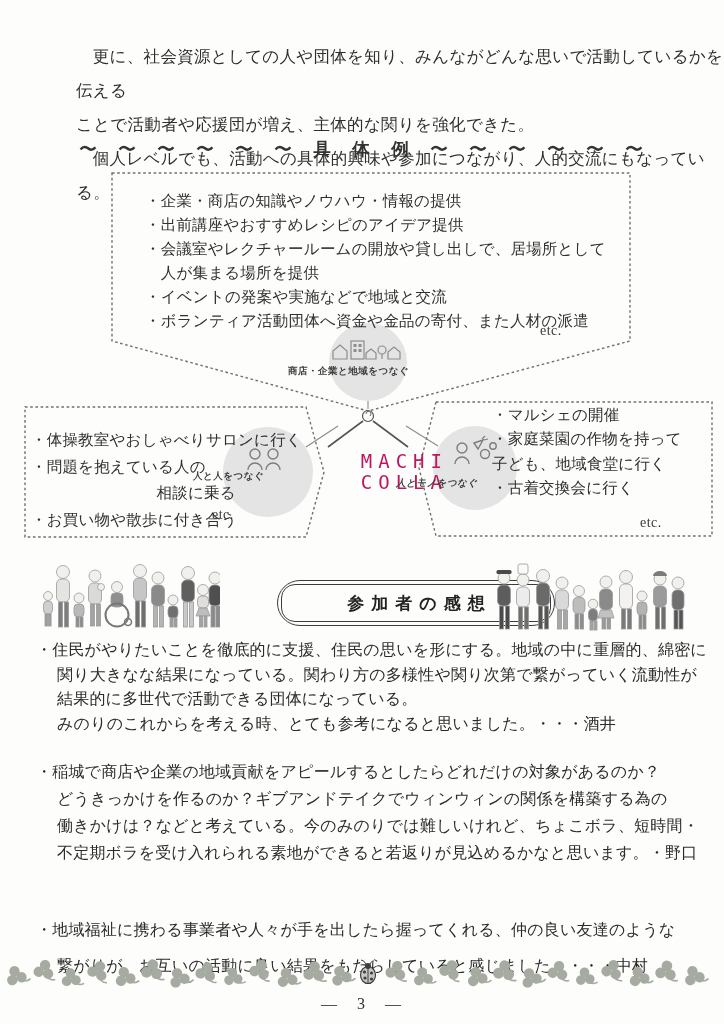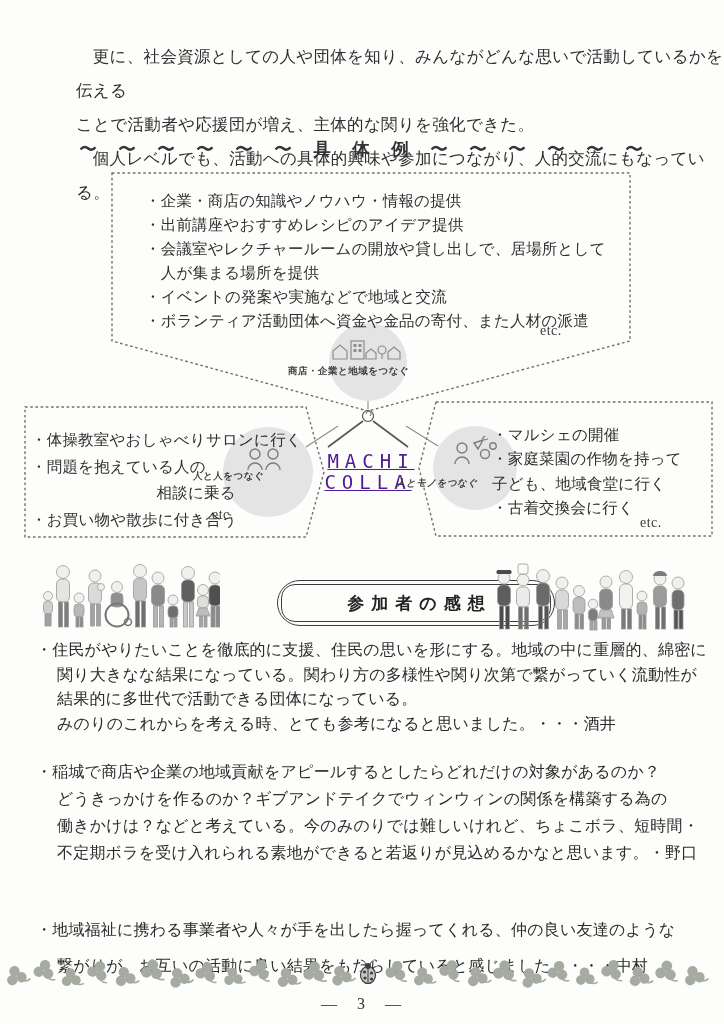--- a/index.html
+++ b/index.html
@@ -19,37 +19,37 @@
     font-size:17.5px;font-weight:700;letter-spacing:2px;color:#333;
   }
   .diagram{left:0;top:165px;width:724px;height:392px;}
   .diagram svg.layer{position:absolute;left:0;top:0;}
   .boxtext{
     position:absolute;font-size:15.5px;color:#303030;letter-spacing:.2px;
     white-space:pre-line;
   }
   .business-text{left:145px;top:24px;width:482px;line-height:24px;}
   .people-text{left:31px;top:262px;width:290px;line-height:26.5px;}
-  .goods-text{left:492px;top:258px;width:215px;line-height:24.3px;}
+  .goods-text{left:492px;top:238px;width:215px;line-height:24.3px;}
   .etc{position:absolute;font-size:14px;color:#3a3a3a;letter-spacing:.5px;}
   .etc-business{left:540px;top:158px;}
   .etc-people{left:212px;top:342px;}
   .etc-goods{left:640px;top:350px;}
   .hub-label{
     position:absolute;
     font-family:"Liberation Sans","DejaVu Sans",sans-serif;
     font-size:9.5px;font-weight:700;color:#3d3d3d;letter-spacing:.5px;
   }
   .hub-business-label{left:288px;top:200px;width:160px;}
   .hub-people-label{left:193px;top:305px;width:150px;font-family:Liberation Serif, serif;}
   .hub-goods-label{left:396px;top:312px;width:150px;font-style:italic;}
   .logo-text{
-    position:absolute;left:288px;top:286px;width:160px;text-align:center;
+    position:absolute;left:288px;top:286px;width:160px;text-align:right;
     font-family:"DejaVu Sans Mono","Liberation Mono",monospace;
-    font-size:19px;line-height:21px;color:#4c1d95;letter-spacing:6px;text-indent:6px;text-decoration:underline;
+    font-size:19px;line-height:21px;color:#be185d;letter-spacing:6px;text-indent:6px;
   }
   .capsule{
     left:277px;top:580px;width:278px;height:46px;box-sizing:border-box;
     border:1.6px solid #3c3c3c;border-radius:23px;padding:3px;background:#fdfdfb;
   }
   .capsule-inner{
     width:100%;height:100%;box-sizing:border-box;
     border:1.2px solid #3c3c3c;border-radius:14px;
     display:flex;align-items:center;justify-content:center;
     font-size:17px;font-weight:600;letter-spacing:7px;text-indent:7px;color:#222;

